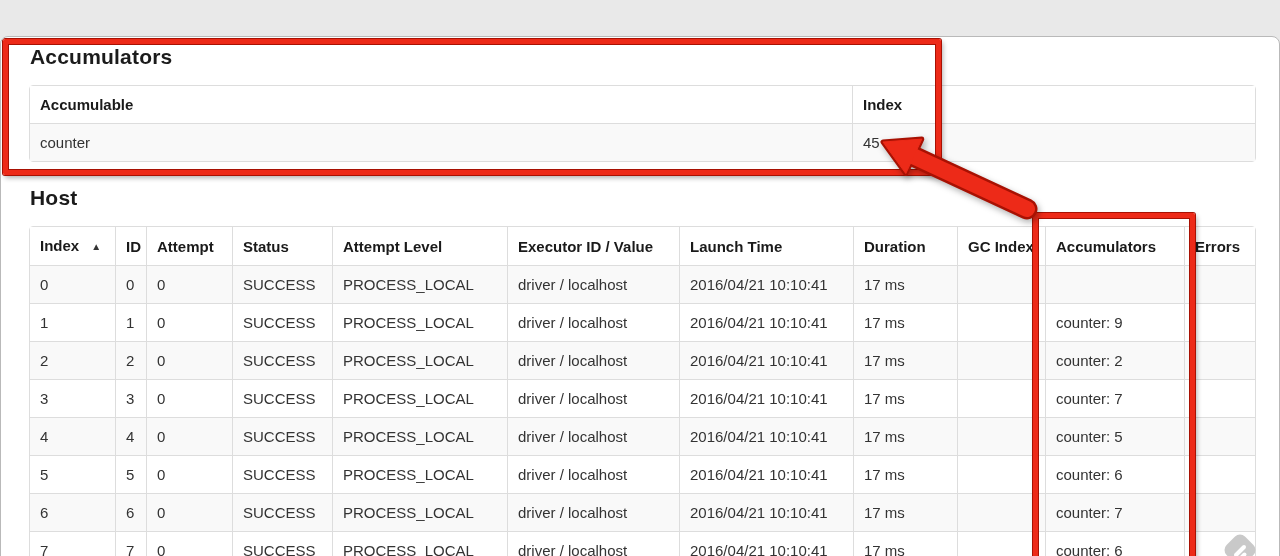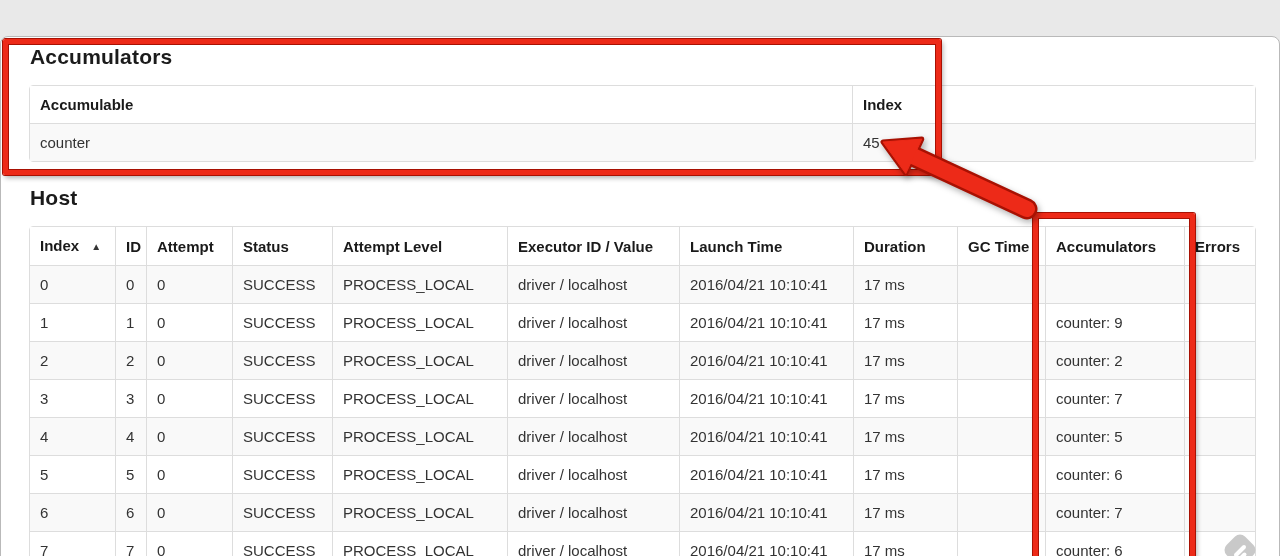--- a/index.html
+++ b/index.html
@@ -122,21 +122,21 @@
       <thead>
         <tr>
           <th>Index<span class="sort-glyph">▲</span></th>
           <th>ID</th>
           <th>Attempt</th>
           <th>Status</th>
           <th>Attempt Level</th>
           <th>Executor ID / Value</th>
           <th>Launch Time</th>
           <th>Duration</th>
-          <th>GC Time</th>
+          <th>GC Index</th>
           <th>Accumulators</th>
           <th>Errors</th>
         </tr>
       </thead>
       <tbody>
         <tr>
           <td>0</td>
           <td>0</td>
           <td>0</td>
           <td>SUCCESS</td>

